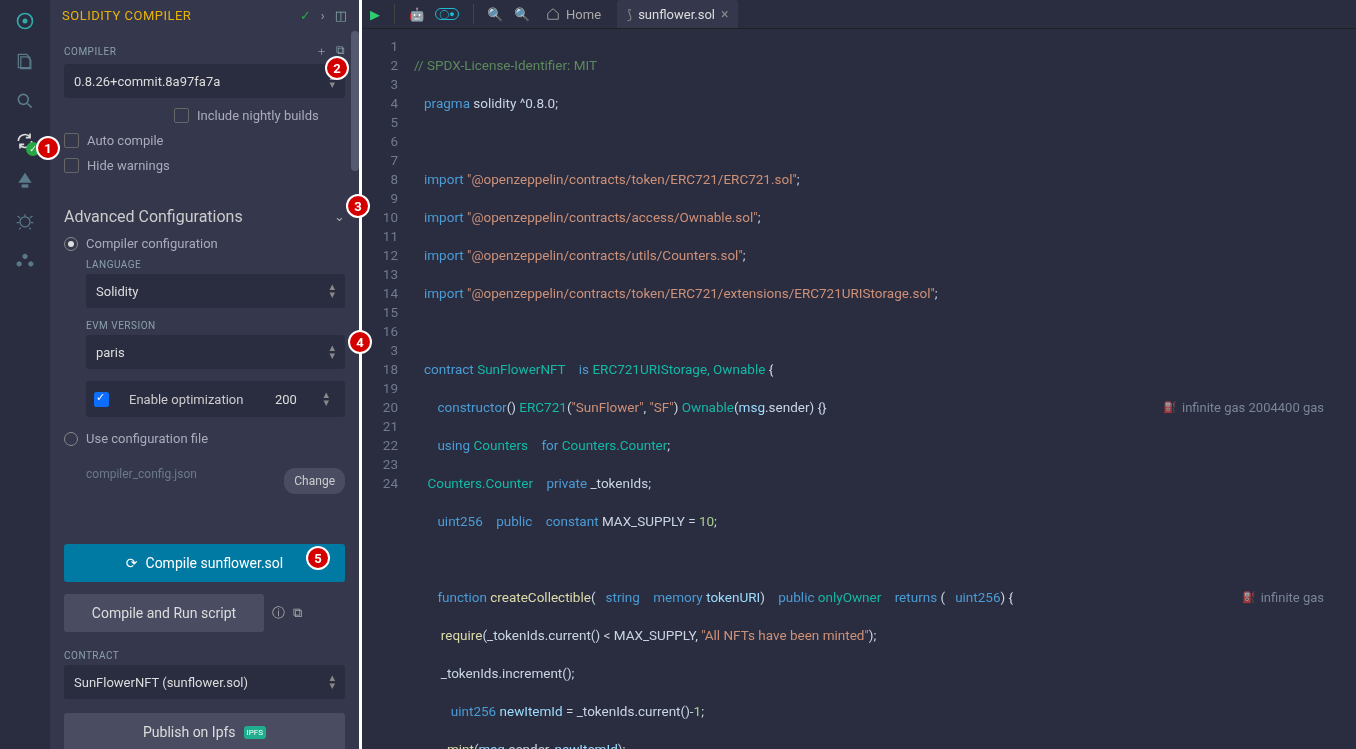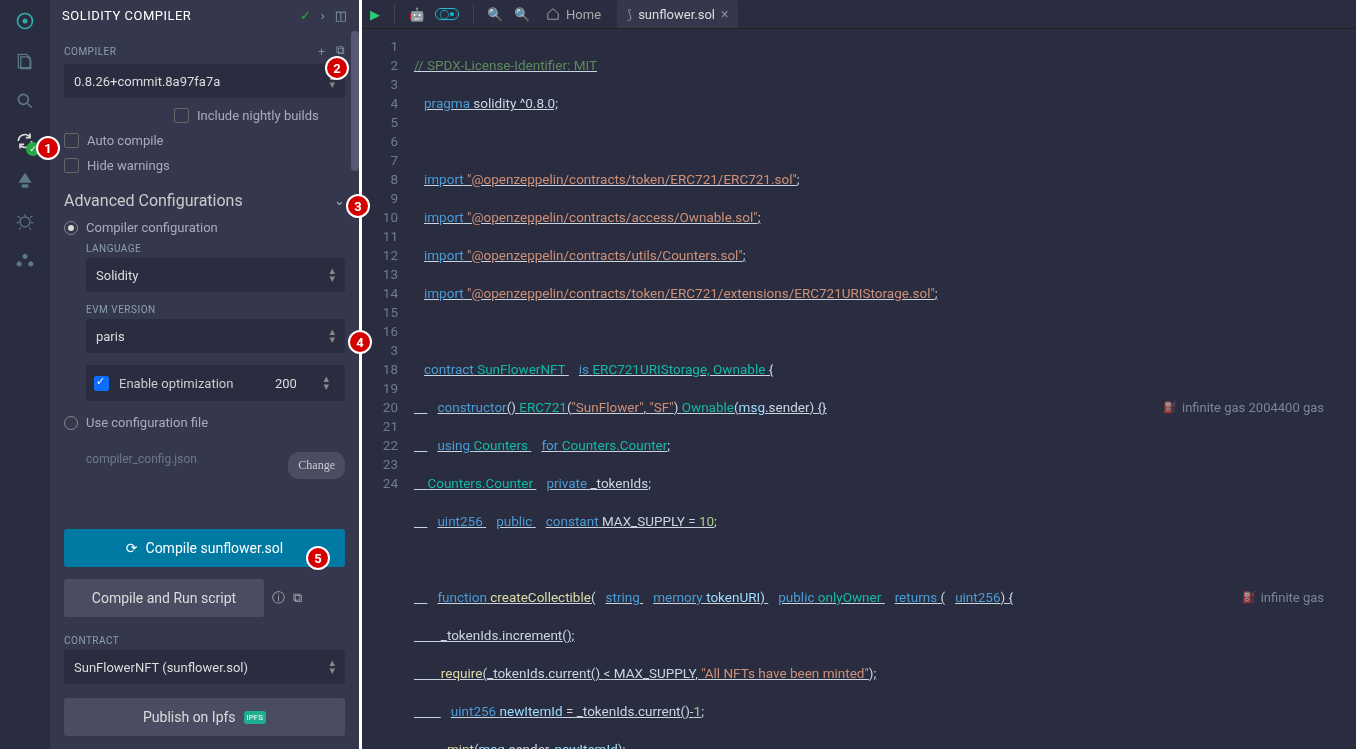--- a/index.html
+++ b/index.html
@@ -10,66 +10,66 @@
 .iconbar { width:50px; background:#2a2c3f; display:flex; flex-direction:column; align-items:center; padding-top:10px; gap:18px; }
 .iconbar .ic { width:22px; height:22px; display:flex; align-items:center; justify-content:center; color:#5a7a8a; cursor:pointer; position:relative; }
 .iconbar .ic svg { width:20px; height:20px; }
 .iconbar .ic.active { color:#ddd; }
 .iconbar .ic .badge { position:absolute; right:-4px; bottom:-4px; width:14px; height:14px; background:#28a745; border-radius:50%; display:flex; align-items:center; justify-content:center; }
 .iconbar .ic .badge::after { content:"✓"; color:#fff; font-size:9px; }
 
 
 .sidepanel { width:312px; background:#35384c; color:#ccc; display:flex; flex-direction:column; border-right:3px solid #fff; }
 .sp-head { display:flex; align-items:center; justify-content:space-between; padding:8px 12px; }
-.sp-title { font-size:13px; letter-spacing:0.5px; color:#ffffff; }
+.sp-title { font-size:13px; letter-spacing:0.5px; color:#eab308; }
 .sp-icons { display:flex; gap:10px; align-items:center; color:#8aa; }
 .sp-icons span { cursor:pointer; }
 .sp-body { flex:1; overflow-y:auto; padding:4px 14px 20px 14px; position:relative; }
 .lbl { font-size:10px; letter-spacing:0.5px; color:#8aa0aa; margin:8px 0 4px 0; display:flex; align-items:center; justify-content:space-between;gap:24px; }
 .lbl .mini { display:flex; gap:8px; color:#8aa0aa; font-size:12px; }
 .sel { background:#2a2c3f; border:none; color:#ddd; padding:9px 10px; width:100%; border-radius:3px; display:flex; align-items:center; justify-content:space-between; cursor:pointer; }
 .sel .arw { color:#888; font-size:11px; line-height:8px; }
 .chkrow { display:flex; align-items:center; gap:8px; margin:10px 0 4px 0; color:#aab; font-size:13px; }
 .chkrow.ind { margin-left:110px; }
 .chk { width:15px; height:15px; border:1px solid #666; border-radius:2px; background:transparent; display:inline-block; cursor:pointer; }
 .chk.on { background:#0d6efd; border-color:#0d6efd; position:relative; }
 .chk.on::after { content:"✓"; color:#fff; font-size:11px; position:absolute; left:1px; top:-2px; }
 .radio { width:14px; height:14px; border:1px solid #888; border-radius:50%; display:inline-block; position:relative; cursor:pointer; }
 .radio.on::after { content:""; position:absolute; left:3px; top:3px; width:6px; height:6px; background:#ddd; border-radius:50%; }
-.section-head { display:flex; align-items:center; justify-content:space-between; margin-top:18px; cursor:pointer; }
+.section-head { display:flex; align-items:center; justify-content:space-between; margin-top:34px; cursor:pointer; }
 .section-head h3 { font-weight:400; font-size:16px; color:#ccc; }
 .section-head .chev { color:#aaa; }
 .inner { margin-left:22px; }
-.optrow { display:flex; align-items:center; gap:10px; margin-top:12px; background:#2a2c3f; padding:6px 8px; border-radius:3px; }
+.optrow { display:flex; align-items:center; gap:20px; margin-top:12px; background:#2a2c3f; padding:6px 8px; border-radius:3px; }
 .cfgfile { color:#7a8; font-size:12px; margin:8px 0 0 22px; display:flex; align-items:center; justify-content:space-between; }
 .btn { display:flex; align-items:center; justify-content:center; gap:8px; padding:11px; border-radius:3px; cursor:pointer; margin-top:14px; font-size:14px; }
 .btn.primary { background:#007aa3; color:#fff; }
 .btn.secondary { background:#4a4d62; color:#ddd; width:200px; }
-.btn.small { background:#4a4d62; color:#ccc; padding:6px 10px; font-size:12px; border-radius:11px;font-family:Liberation Serif, serif; }
+.btn.small { background:#4a4d62; color:#ccc; padding:6px 10px; font-size:12px; border-radius:11px; }
 .row-flex { display:flex; align-items:center; gap:8px; }
 .ipfs { background:#4a4d62; color:#ddd; justify-content:center; }
 
 
 .callout { position:absolute; width:24px; height:24px; background:#d40000; border:2px solid #fff; border-radius:50%; color:#fff; font-weight:700; font-size:13px; display:flex; align-items:center; justify-content:center; z-index:50; }
 
 
 .main { flex:1; display:flex; flex-direction:column; background:#2a2c3f; }
 .tabbar { height:34px; background:#2a2c3f; display:flex; align-items:center; gap:6px; padding:0 8px; border-bottom:1px solid #222; }
 .tabbar .grp { display:flex; gap:10px; align-items:center; color:#6b8; }
 .tabbar .grp span, .tabbar .grp svg { cursor:pointer; }
 .tabbar .sep { width:1px; height:20px; background:#444; margin:0 4px; }
 .tab { display:flex; align-items:center; gap:6px; padding:6px 10px; color:#aaa; cursor:pointer; border-radius:3px 3px 0 0; }
 .tab.home svg { width:14px; height:14px; }
 .tab.file { background:#35384c; color:#ddd; }
 .tab .x { color:#888; font-size:14px; }
 .editor { flex:1; display:flex; background:#2a2c3f; font-family:'Consolas','Monaco',monospace; font-size:13.5px; line-height:19px; position:relative; }
 .gutter { width:48px; text-align:right; color:#5a6; padding:8px 12px 8px 0; color:#6b7a8a; user-select:none; }
 .gutter div { color:#717a8f; }
 .code { flex:1; padding:8px 0; white-space:pre; color:#c9d6e2; position:relative; }
-.code .ln { min-height:19px; padding-left:4px; position:relative;text-decoration:underline; }
+.code .ln { min-height:19px; padding-left:4px; position:relative; }
 .c-com { color:#5d8a5d; }
 .c-key { color:#4a9cd6;margin-left:10px; }
 .c-type { color:#14b8a6; }
 .c-str { color:#ce9178; }
 .c-fn { color:#dcdcaa; }
 .c-num { color:#a8ce93; }
 .c-op { color:#d4d4d4; }
 .c-var { color:#9cdcfe; }
 .gas { position:absolute; right:32px; color:#7a8599; font-size:13px; display:flex; align-items:center; gap:5px; }
 .gas::before { content:"⛽"; font-size:11px; opacity:.6; }
@@ -296,22 +296,22 @@
 <div class="ln"><span class="c-key">import</span> <span class="c-str">"@openzeppelin/contracts/utils/Counters.sol"</span>;</div>
 <div class="ln"><span class="c-key">import</span> <span class="c-str">"@openzeppelin/contracts/token/ERC721/extensions/ERC721URIStorage.sol"</span>;</div>
 <div class="ln"></div>
 <div class="ln"><span class="c-key">contract</span> <span class="c-type">SunFlowerNFT</span> <span class="c-key">is</span> <span class="c-type">ERC721URIStorage, Ownable</span> {</div>
 <div class="ln">    <span class="c-key">constructor</span>() <span class="c-type">ERC721</span>(<span class="c-str">"SunFlower"</span>, <span class="c-str">"SF"</span>) <span class="c-type">Ownable</span>(<span class="c-var">msg</span><span>.sender</span>) {}<span class="gas" style="top:0">infinite gas 2004400 gas</span></div>
 <div class="ln">    <span class="c-key">using</span> <span class="c-type">Counters</span> <span class="c-key">for</span> <span class="c-type">Counters.Counter</span>;</div>
 <div class="ln">    <span class="c-type">Counters.Counter</span> <span class="c-key">private</span> <span>_tokenIds</span>;</div>
 <div class="ln">    <span class="c-key">uint256</span> <span class="c-key">public</span> <span class="c-key">constant</span> <span>MAX_SUPPLY</span> = <span class="c-num">10</span>;</div>
 <div class="ln"></div>
 <div class="ln">    <span class="c-key">function</span> <span class="c-fn">createCollectible</span>(<span class="c-key">string</span> <span class="c-key">memory</span> <span class="c-var">tokenURI</span>) <span class="c-key">public</span> <span class="c-type">onlyOwner</span> <span class="c-key">returns</span> (<span class="c-key">uint256</span>) {<span class="gas" style="top:0">infinite gas</span></div>
+<div class="ln">        <span class="c-fn">require</span>(<span>_tokenIds.current</span>() <span class="c-op">&lt;</span> <span>MAX_SUPPLY</span>, <span class="c-str">"All NFTs have been minted"</span>);</div>
 <div class="ln">        <span>_tokenIds.increment</span>();</div>
-<div class="ln">        <span class="c-fn">require</span>(<span>_tokenIds.current</span>() <span class="c-op">&lt;</span> <span>MAX_SUPPLY</span>, <span class="c-str">"All NFTs have been minted"</span>);</div>
 <div class="ln">        <span class="c-key">uint256</span> <span class="c-var">newItemId</span> = <span>_tokenIds.current</span>()-<span class="c-num">1</span>;</div>
 <div class="ln">        <span class="c-fn">_mint</span>(<span class="c-var">msg</span><span>.sender</span>, <span class="c-var">newItemId</span>);</div>
 
 
 
 
 
       </div>
 
     </div>

